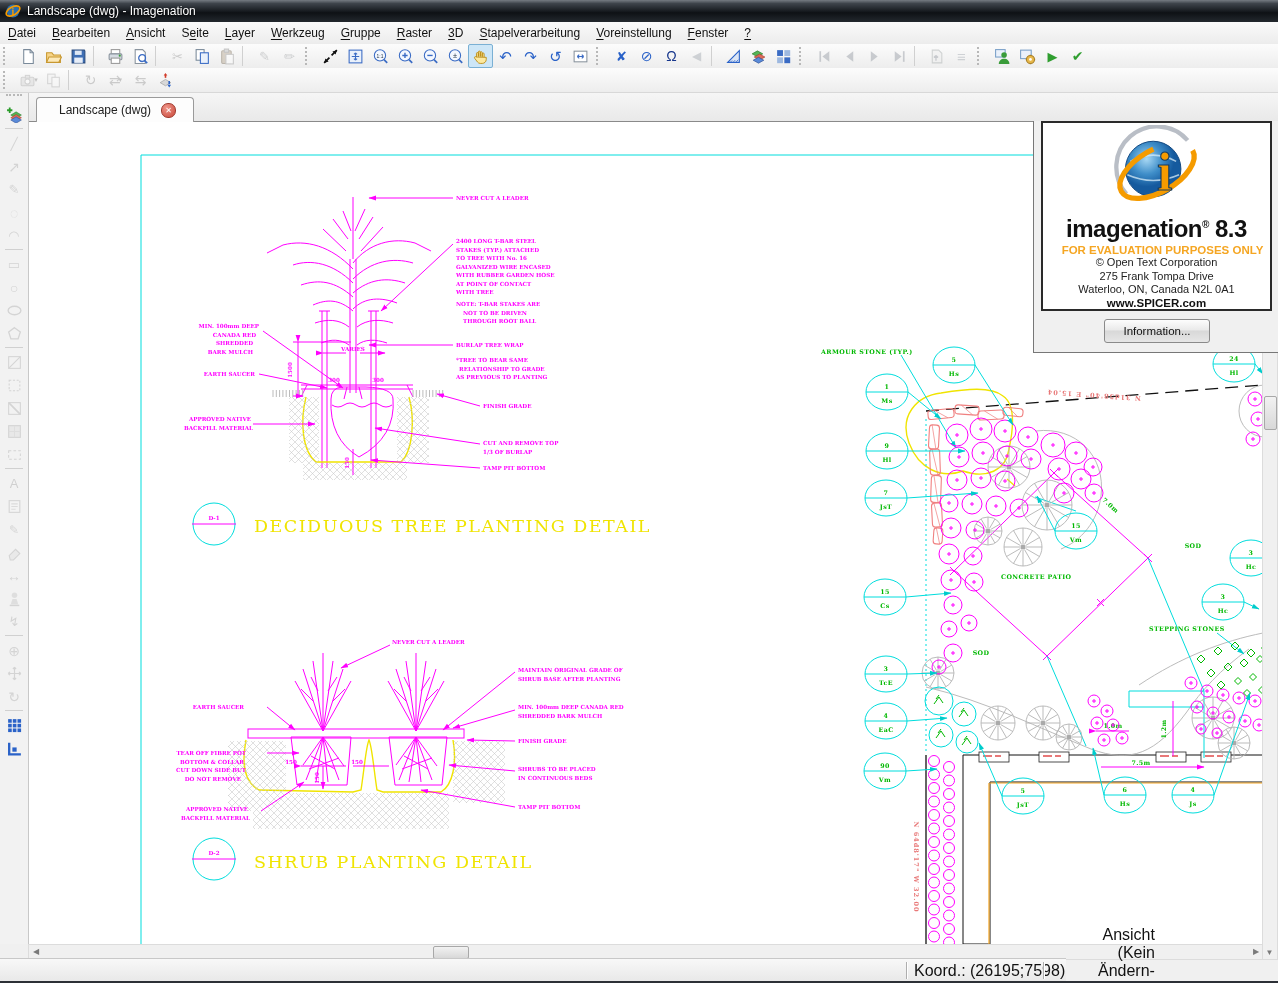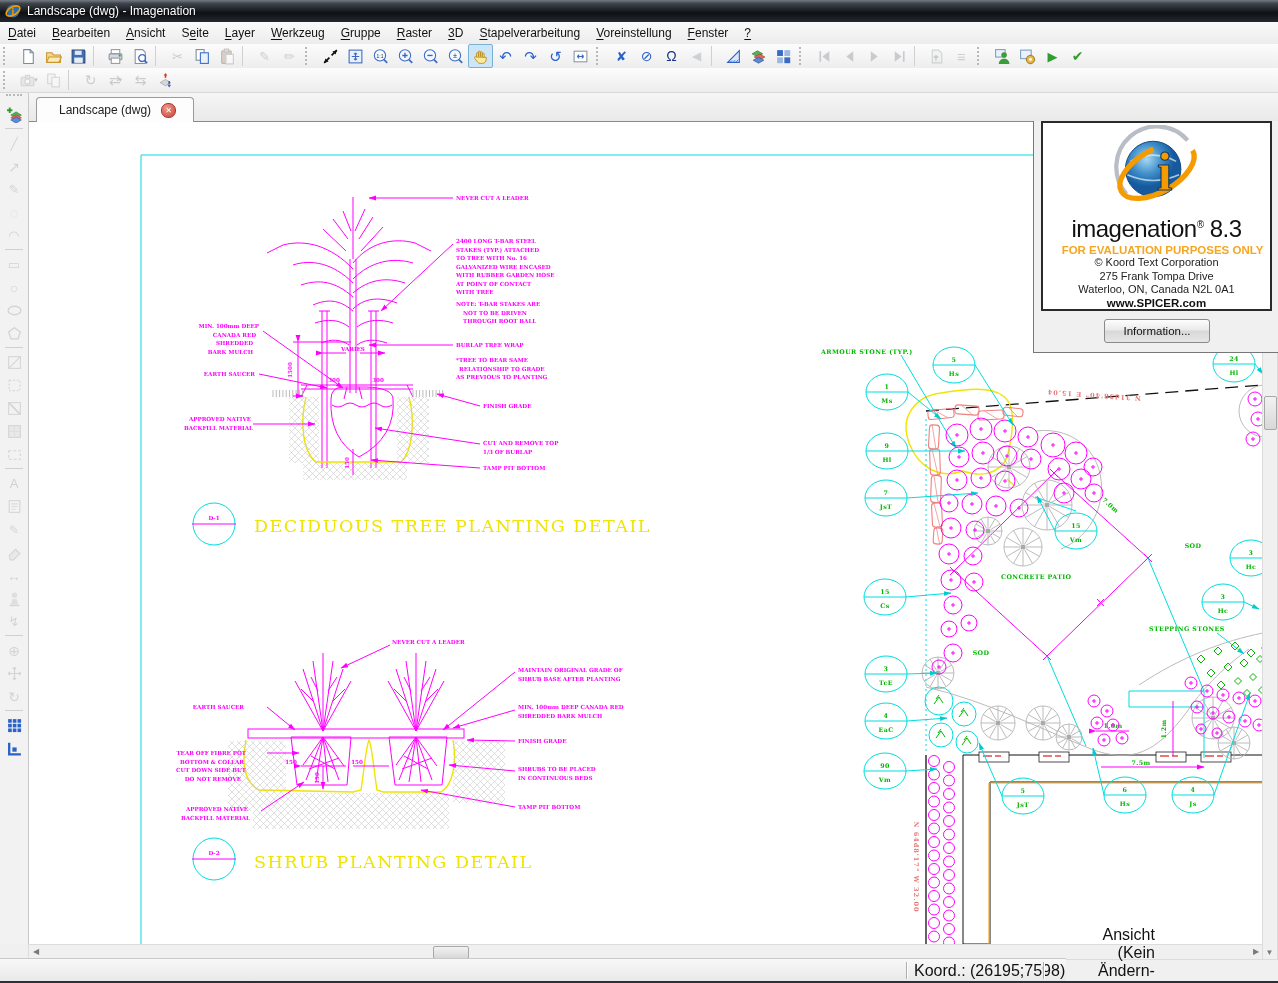--- a/index.html
+++ b/index.html
@@ -69,21 +69,21 @@
   #vscroll{left:1262px;top:121px;width:14px;height:837px;}
   .sbthumb{position:absolute;background:linear-gradient(#f2f2f2,#d8d8d8);border:1px solid #a8a8a8;border-radius:2px;}
   .sbarrow{position:absolute;color:#7a7a7a;font-size:8px;display:flex;align-items:center;justify-content:center;}
   
   #panel{left:1033px;top:100px;width:245px;height:252px;background:#f0f0f0;
     border-left:1px solid #777;border-bottom:1px solid #777;z-index:20;}
   #panelhead{position:absolute;right:6px;top:3px;display:flex;gap:10px;color:#222;font-size:11px;}
   #panelhead .ph{width:14px;text-align:center;}
   #infobox{position:absolute;left:7px;top:21px;width:227px;height:186px;background:#fff;
     border:2px solid #2a2a2a;text-align:center;font-family:"Liberation Sans",sans-serif;}
-  #product{font-size:24px;font-weight:normal;color:#111;letter-spacing:-.5px;margin-top:-2px;}
+  #product{font-size:24px;font-weight:bold;color:#111;letter-spacing:-.5px;margin-top:-2px;}
   #product sup{font-size:10px;}
   #tagline{font-size:11.5px;font-weight:bold;color:#f5a623;margin-top:1px;padding-left:12px;}
   .copyline{font-size:11px;color:#222;line-height:13.5px;}
   #website{font-size:11.5px;font-weight:bold;color:#111;}
   #infobtn{position:absolute;left:70px;top:219px;width:104px;height:22px;
     background:linear-gradient(#fdfdfd,#eaeaea 45%,#d8d8d8 50%,#e6e6e6);
     border:1px solid #8a8a8a;border-radius:3px;font-size:11.5px;color:#111;
     display:flex;align-items:center;justify-content:center;}
   
   #statusbar{left:0;top:958px;width:1066px;height:23px;background:linear-gradient(#f8f8f8,#e8e8e8);
@@ -1236,21 +1236,21 @@
           </radialGradient>
         </defs>
       <path d="M16 72 A40 40 0 0 1 80 16" stroke="#b9bec6" stroke-width="4.5" fill="none"></path>
       <circle cx="44" cy="46" r="29" fill="url(#gb)" stroke="#10457e"></circle>
       <path d="M20 38 q24,-13 48,0 M17 52 q27,12 54,0" stroke="#d7ecf8" stroke-width="1.6" fill="none" opacity=".75"></path>
       <ellipse cx="48" cy="48" rx="43" ry="22" transform="rotate(-30 48 48)" stroke="#f59b00" stroke-width="5.5" fill="none" stroke-dasharray="165 45"></ellipse>
       <text x="56" y="68" font-size="58" font-weight="bold" font-family="Liberation Serif,serif" fill="#f59b00" stroke="#143a5e" stroke-width="1.2" text-anchor="middle">i</text>
     </svg>
     <div id="product"><span>imagenation</span><sup>®</sup><span> 8.3</span></div>
     <div id="tagline">FOR EVALUATION PURPOSES ONLY</div>
-    <div class="copyline">© Koord Text Corporation</div>
+    <div class="copyline">© Open Text Corporation</div>
     <div class="copyline">275 Frank Tompa Drive</div>
     <div class="copyline">Waterloo, ON,  Canada N2L 0A1</div>
     <div id="website">www.SPICER.com</div>
   </div>
   <div id="infobtn">Information...</div>
 </div>
 
 <div id="statusbar" class="abs">
   <div class="stsep" style="position:absolute;left:906px;"></div>
   <span id="st-coords">Koord.: (26195;7598)</span>

